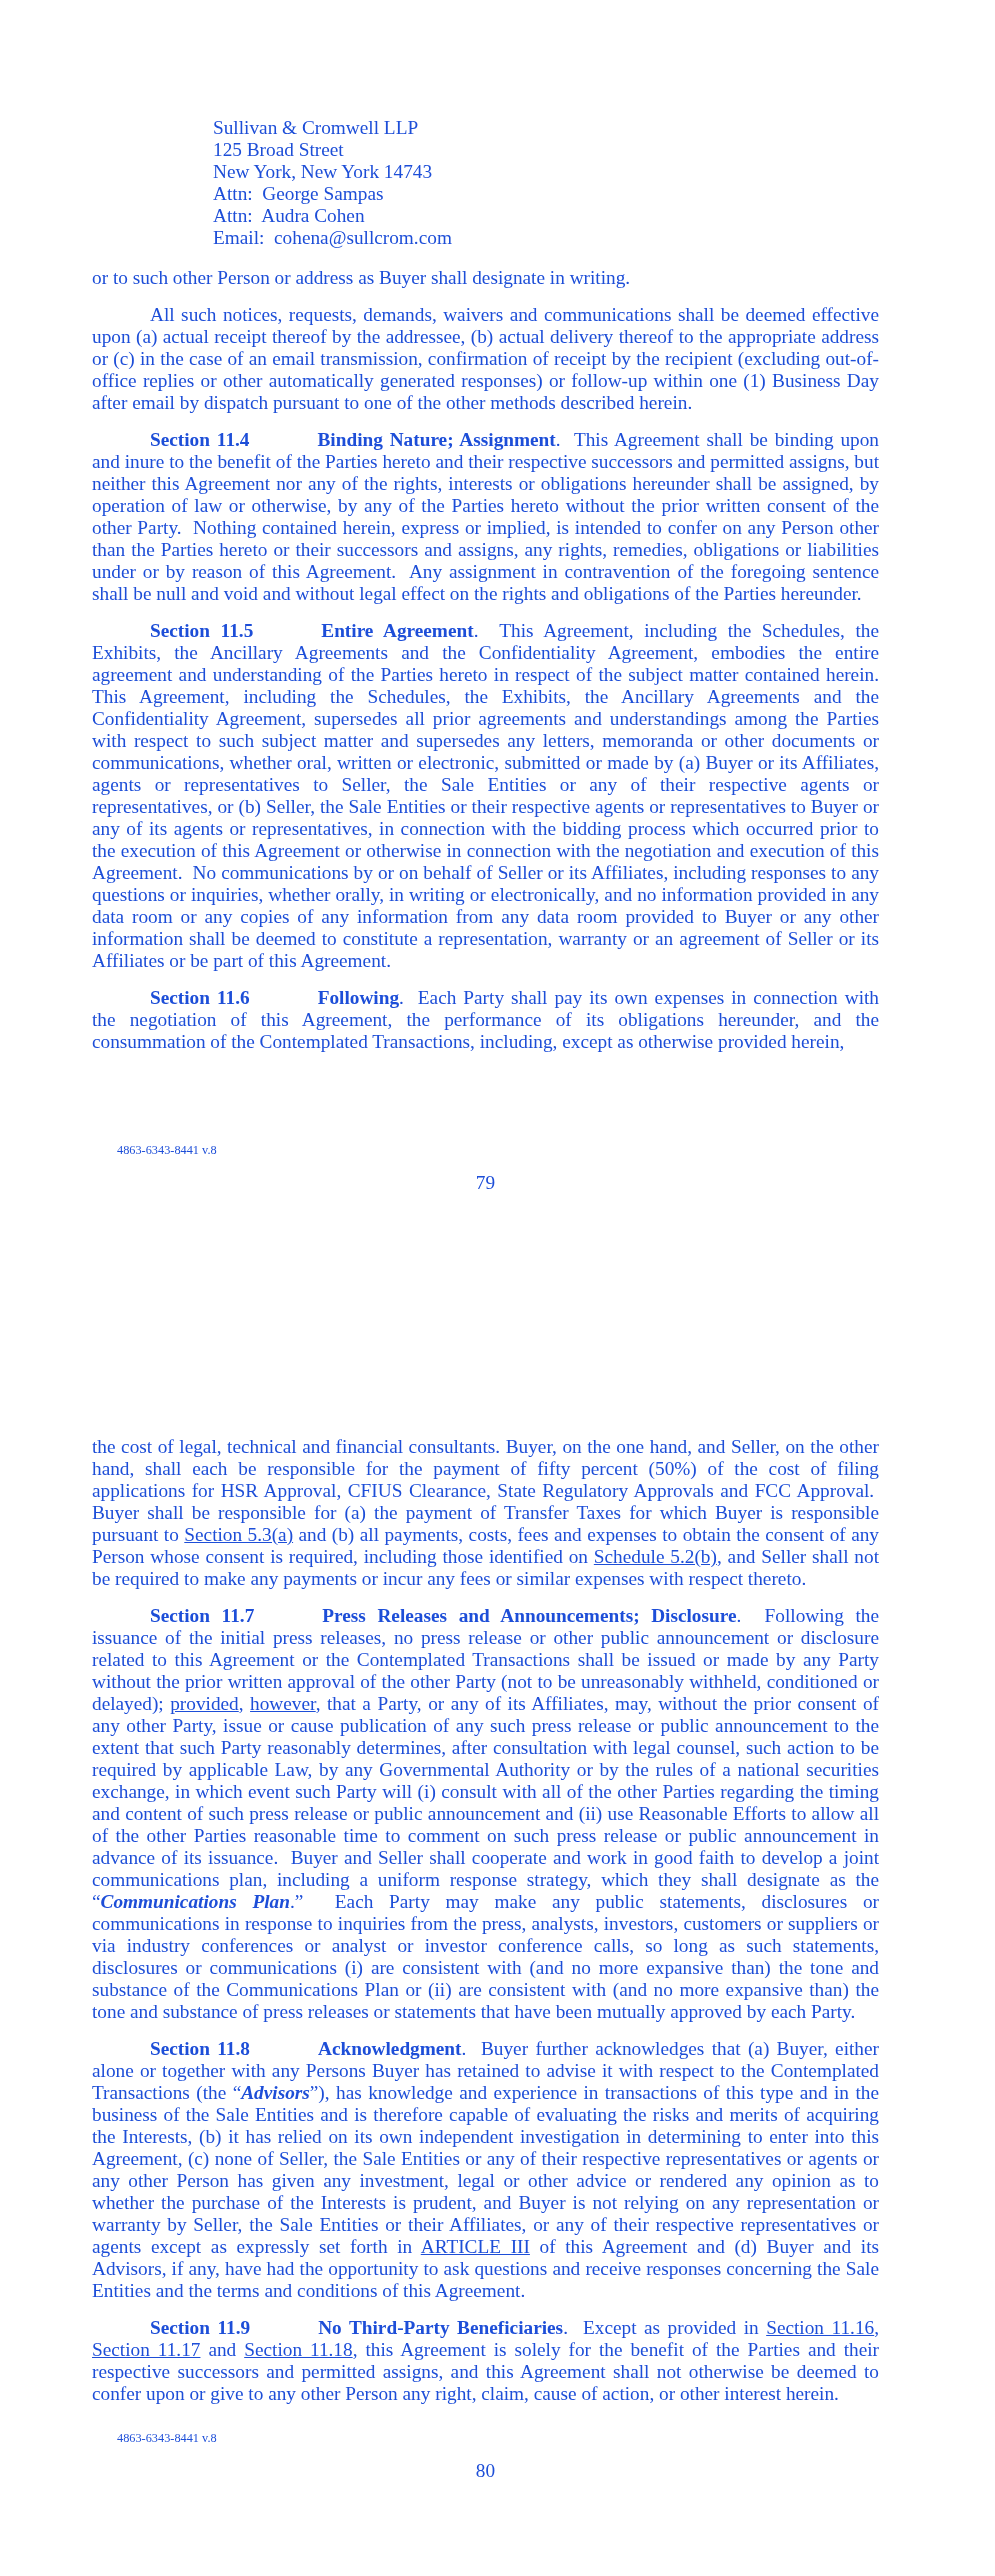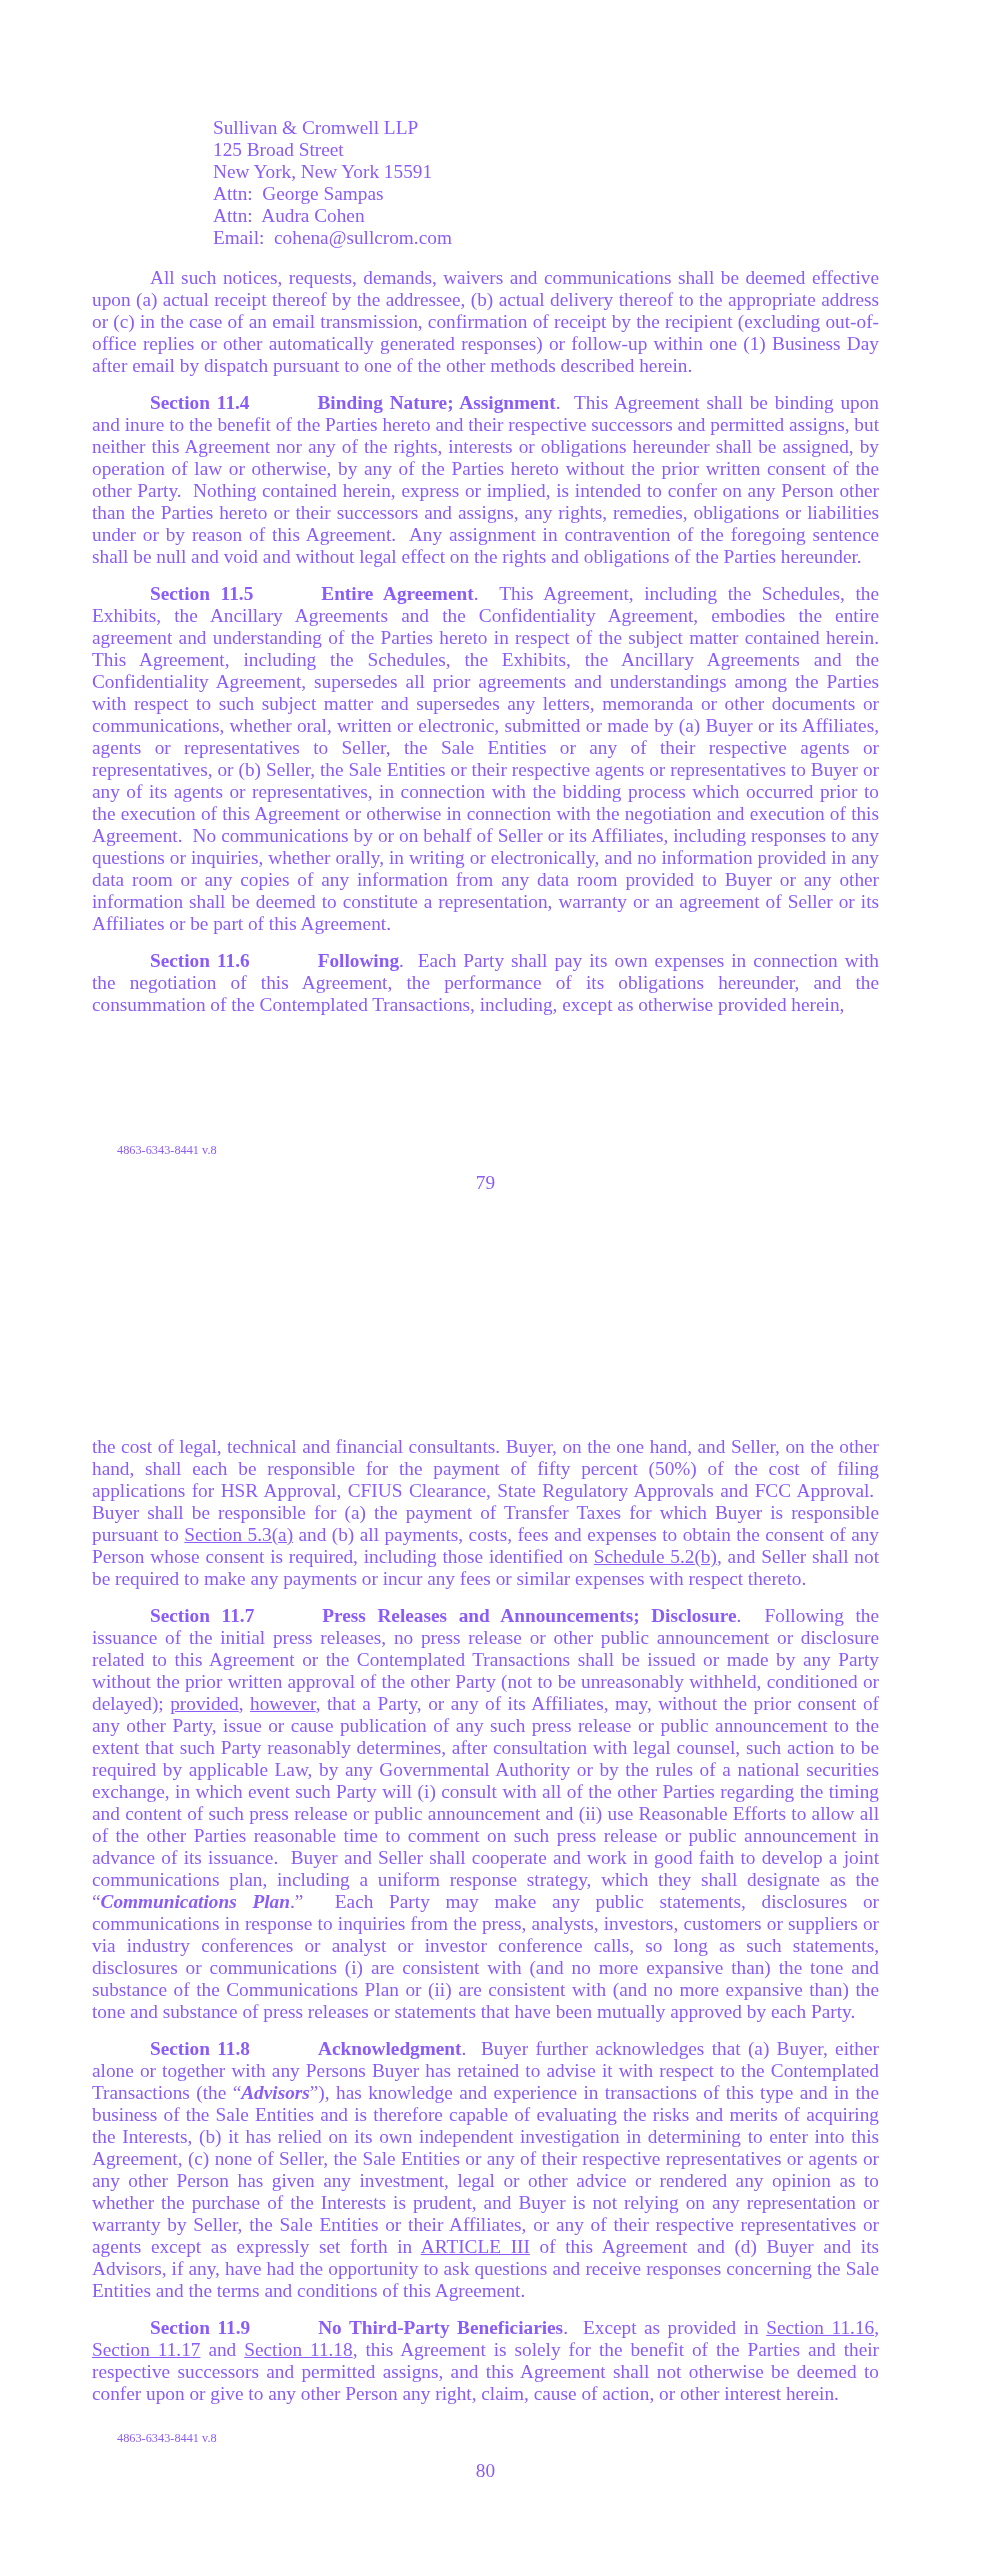--- a/index.html
+++ b/index.html
@@ -3,21 +3,21 @@
 <meta charset="utf-8">
 <style>
   html, body {
     margin: 0;
     padding: 0;
     background: #ffffff;
   }
   .doc {
     width: 901px;
     background: #ffffff;
-    color: #8b5cf6;
+    color: #1d4ed8;
     font-family: "Liberation Serif", serif;
   }
   .page {
     position: relative;
     width: 995px;
     height: 1288px;
     background: #ffffff;
     overflow: hidden;
   }
   .content {
@@ -60,26 +60,27 @@
 </head>
 <body>
 
 <div class="doc">
 
   <div class="page page-0">
     <div class="content">
       <div class="address">
           <div>Sullivan &amp; Cromwell LLP</div>
           <div>125 Broad Street</div>
-          <div>New York, New York 15591</div>
+          <div>New York, New York 14743</div>
           <div>Attn:&nbsp; George Sampas</div>
           <div>Attn:&nbsp; Audra Cohen</div>
           <div>Email:&nbsp; cohena@sullcrom.com</div>
         </div>
       <div>
+          <p class="para"><span>or to such other Person or address as Buyer shall designate in writing.</span></p>
           <p class="para indent"><span>All such notices, requests, demands, waivers and communications shall be deemed effective upon (a) actual receipt thereof by the addressee, (b) actual delivery thereof to the appropriate address or (c) in the case of an email transmission, confirmation of receipt by the recipient (excluding out-of-office replies or other automatically generated responses) or follow-up within one (1) Business Day after email by dispatch pursuant to one of the other methods described herein.</span></p>
           <p class="para indent"><span class="b">Section 11.4</span><span class="tab"></span><span class="b">Binding Nature; Assignment</span><span>.&nbsp; This Agreement shall be binding upon and inure to the benefit of the Parties hereto and their respective successors and permitted assigns, but neither this Agreement nor any of the rights, interests or obligations hereunder shall be assigned, by operation of law or otherwise, by any of the Parties hereto without the prior written consent of the other Party.&nbsp; Nothing contained herein, express or implied, is intended to confer on any Person other than the Parties hereto or their successors and assigns, any rights, remedies, obligations or liabilities under or by reason of this Agreement.&nbsp; Any assignment in contravention of the foregoing sentence shall be null and void and without legal effect on the rights and obligations of the Parties hereunder.</span></p>
           <p class="para indent"><span class="b">Section 11.5</span><span class="tab"></span><span class="b">Entire Agreement</span><span>.&nbsp; This Agreement, including the Schedules, the Exhibits, the Ancillary Agreements and the Confidentiality Agreement, embodies the entire agreement and understanding of the Parties hereto in respect of the subject matter contained herein. This Agreement, including the Schedules, the Exhibits, the Ancillary Agreements and the Confidentiality Agreement, supersedes all prior agreements and understandings among the Parties with respect to such subject matter and supersedes any letters, memoranda or other documents or communications, whether oral, written or electronic, submitted or made by (a) Buyer or its Affiliates, agents or representatives to Seller, the Sale Entities or any of their respective agents or representatives, or (b) Seller, the Sale Entities or their respective agents or representatives to Buyer or any of its agents or representatives, in connection with the bidding process which occurred prior to the execution of this Agreement or otherwise in connection with the negotiation and execution of this Agreement.&nbsp; No communications by or on behalf of Seller or its Affiliates, including responses to any questions or inquiries, whether orally, in writing or electronically, and no information provided in any data room or any copies of any information from any data room provided to Buyer or any other information shall be deemed to constitute a representation, warranty or an agreement of Seller or its Affiliates or be part of this Agreement.</span></p>
           <p class="para indent"><span class="b">Section 11.6</span><span class="tab"></span><span class="b">Following</span><span>.&nbsp; Each Party shall pay its own expenses in connection with the negotiation of this Agreement, the performance of its obligations hereunder, and the consummation of the Contemplated Transactions, including, except as otherwise provided herein,</span></p>
         </div>
     </div>
     <div class="page-number">79</div>
     <div class="footer">4863-6343-8441 v.8</div>
   </div>
 

